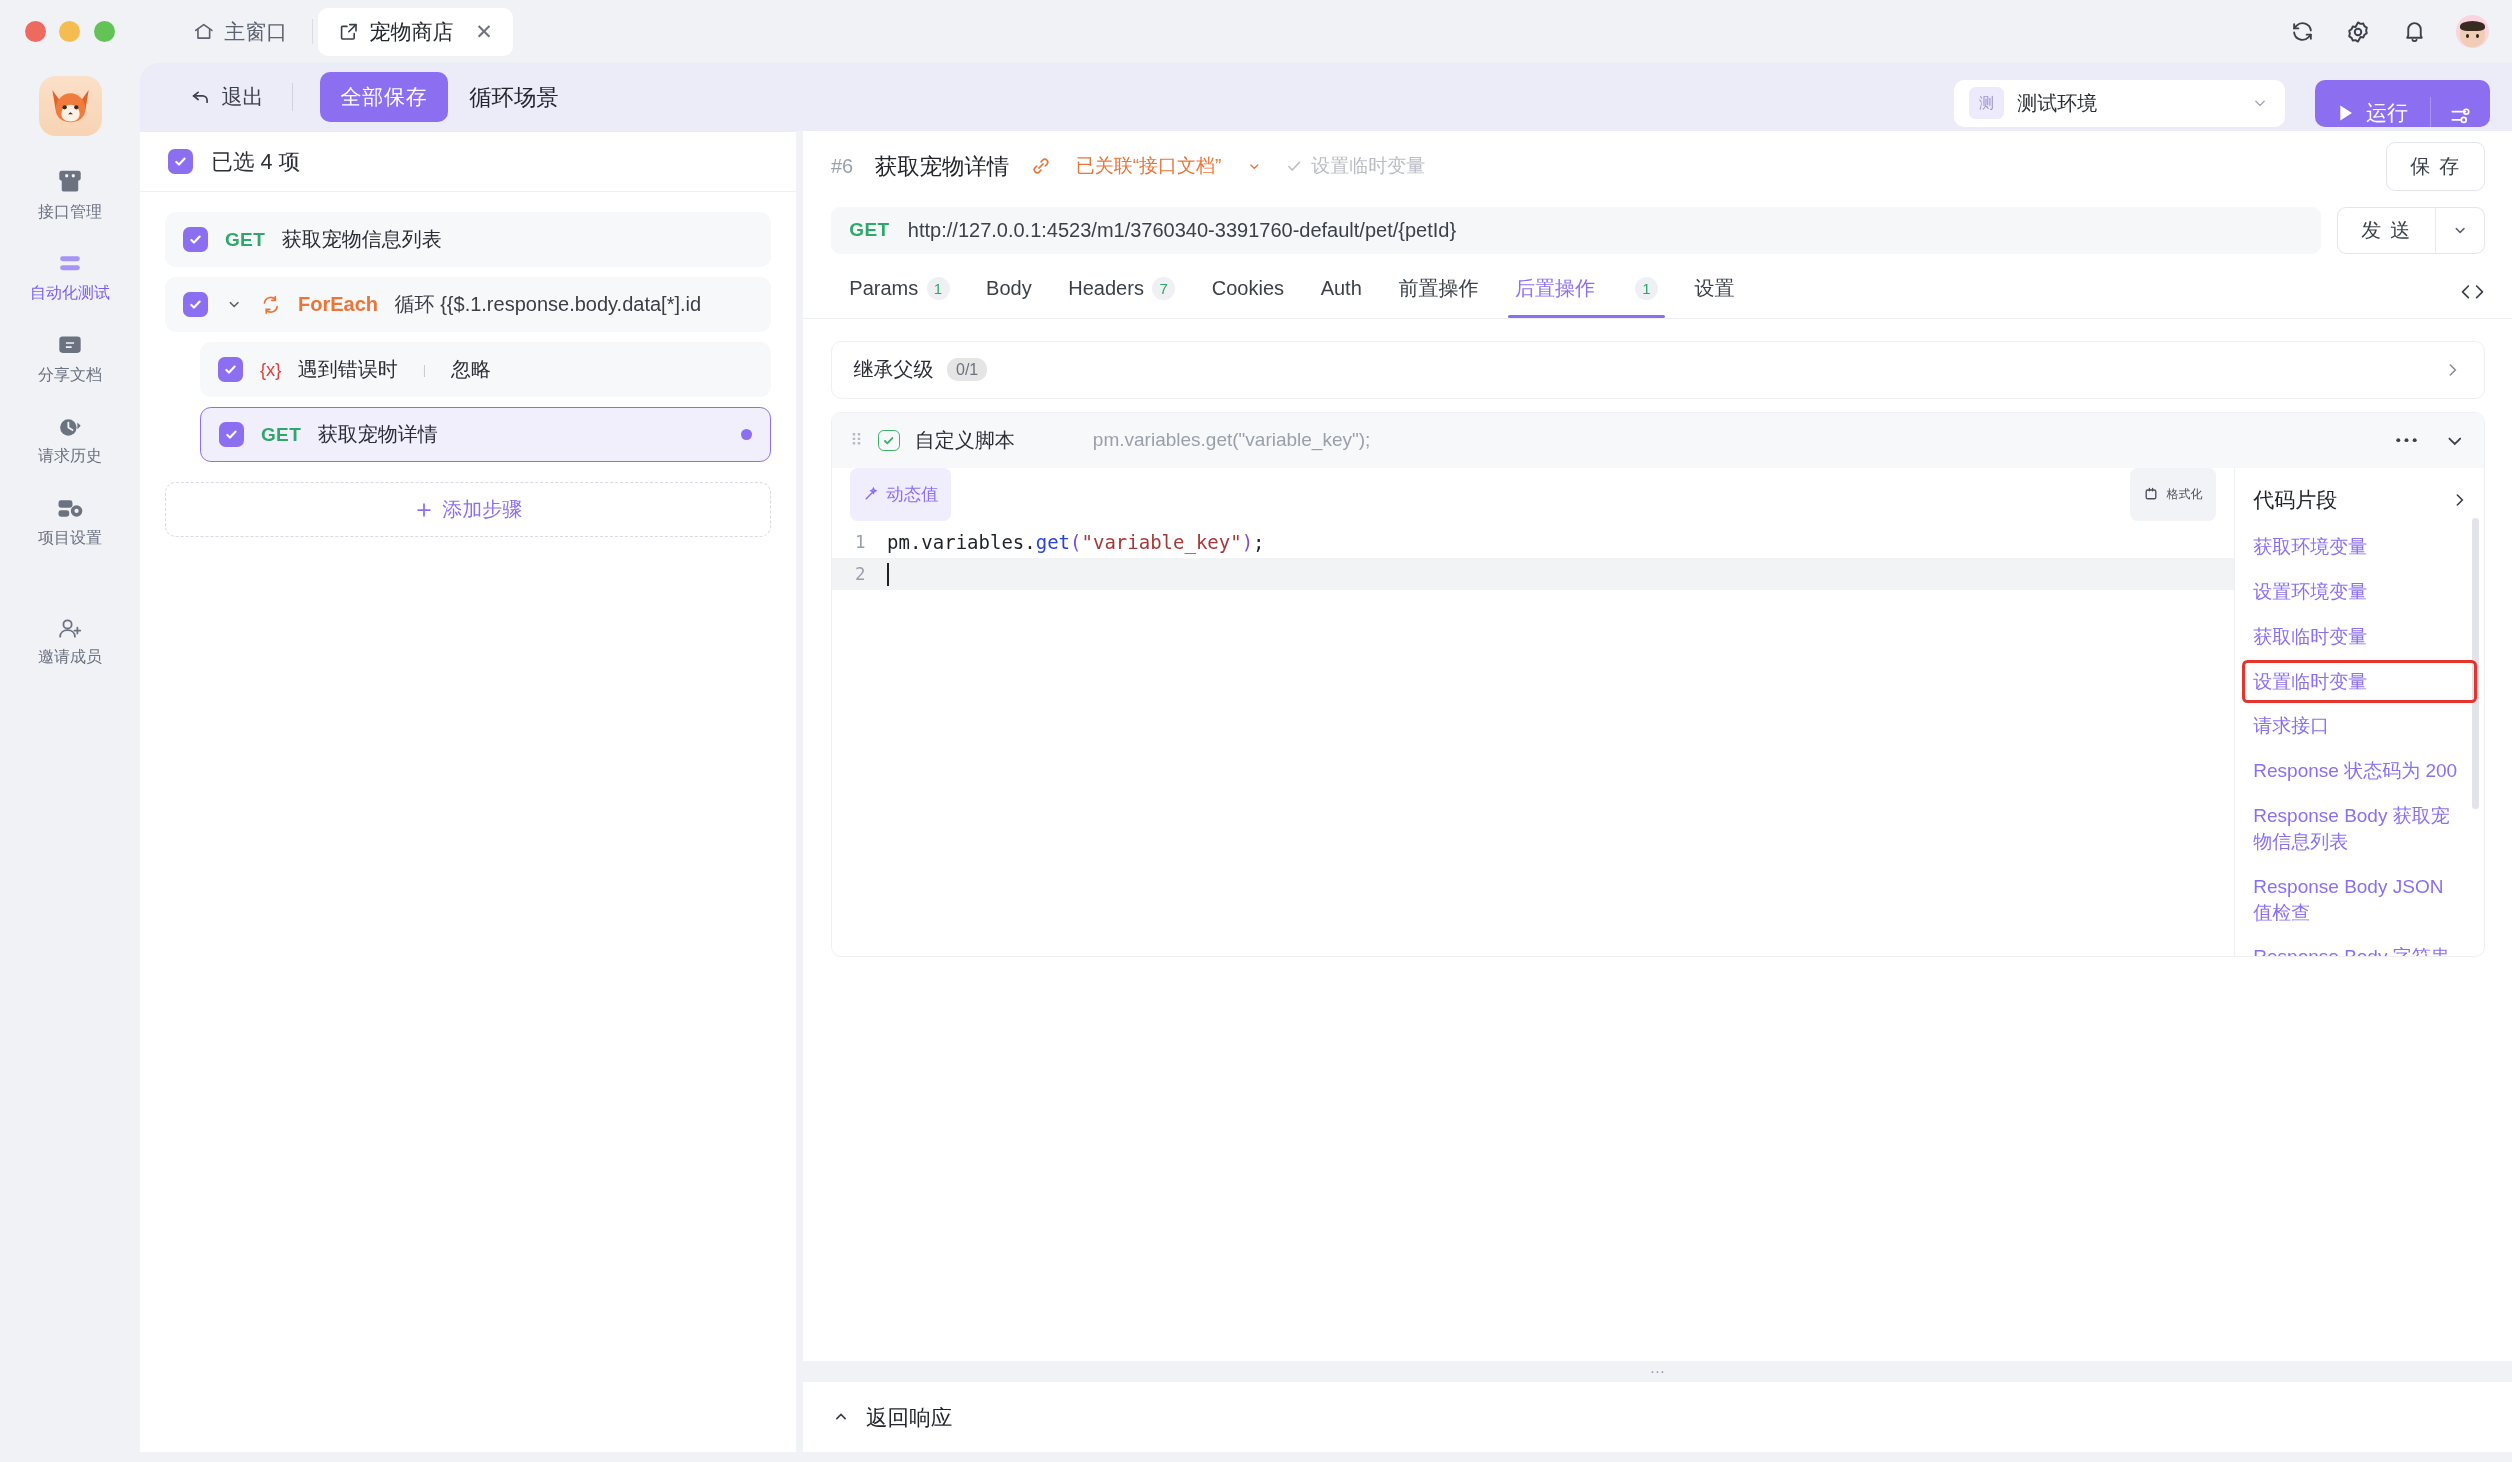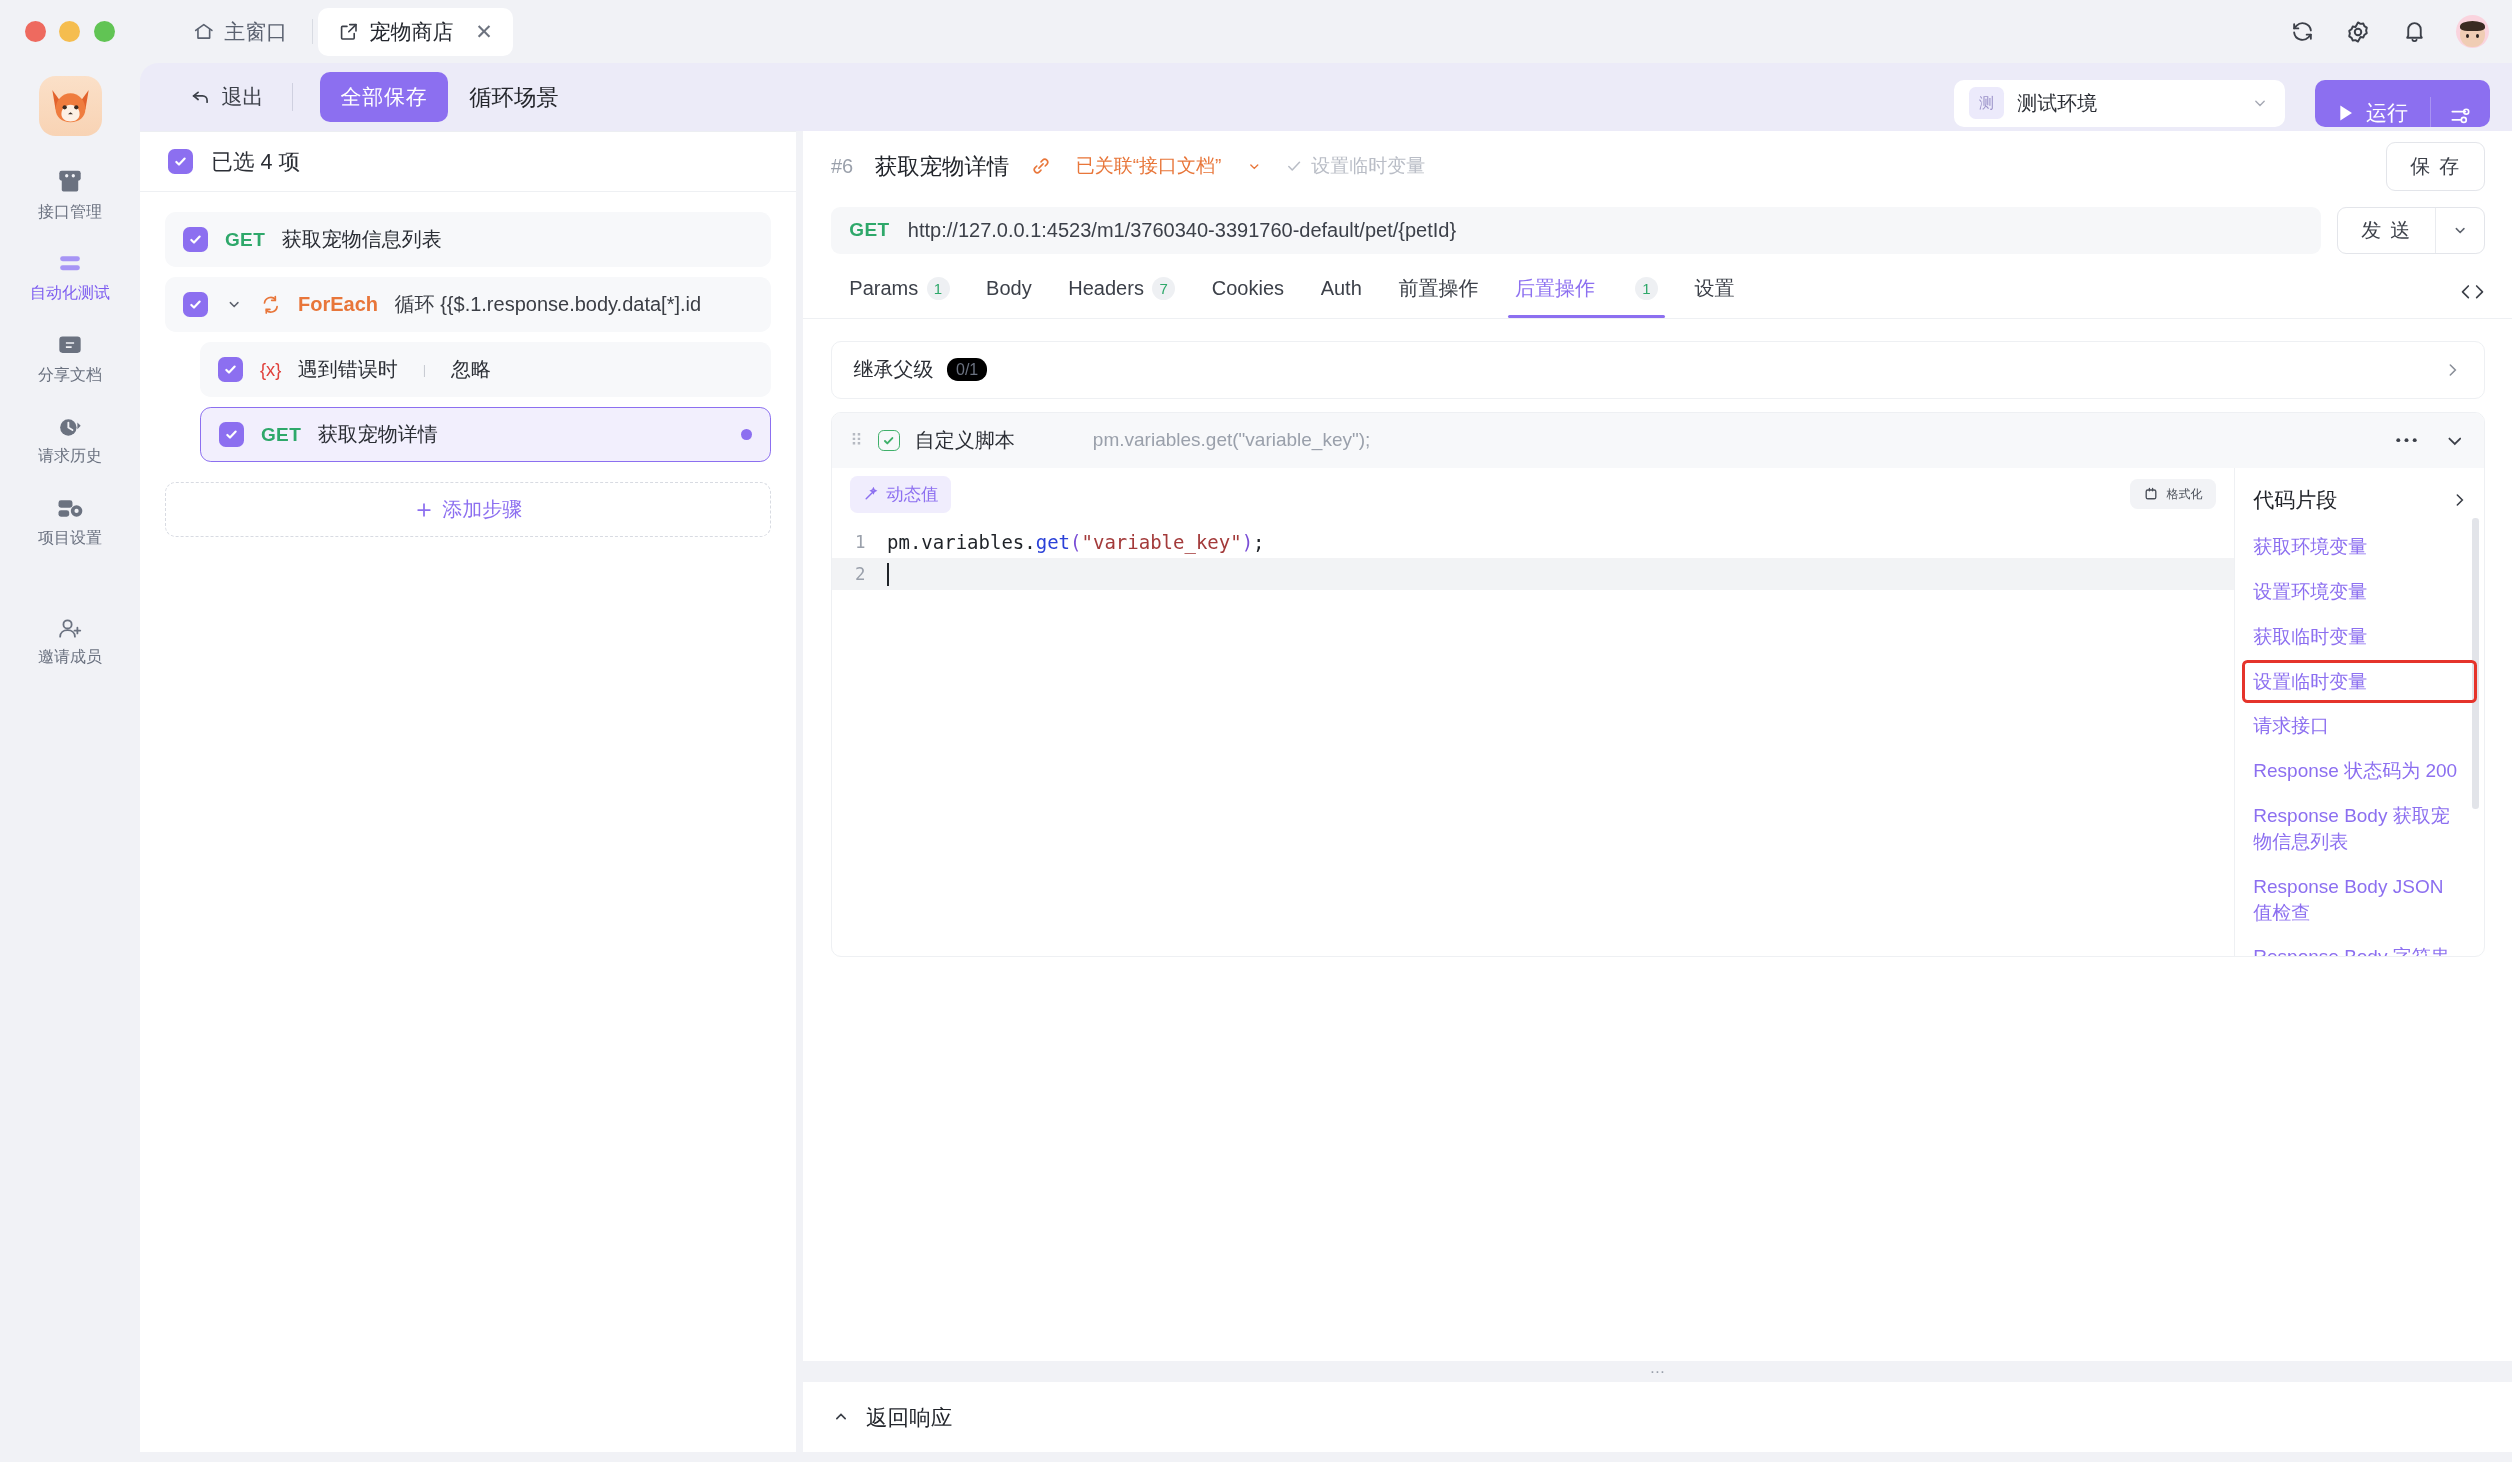--- a/index.html
+++ b/index.html
@@ -210,21 +210,21 @@
   .code-toggle { position: absolute; right: 28px; bottom: 15px; color: #3c4049; }
 
   .content { flex: 1; padding: 21.6px 28px 0 28px; overflow: hidden; position: relative; }
 
   .inherit-row {
     height: 58px; border: 0.8px solid #eef0f3; border-radius: 10px;
     display: flex; align-items: center; padding: 0 21.6px; gap: 13.3px; margin-bottom: 13.3px;
   }
   .inherit-row .ititle { font-size: 20px; color: #2b2e35; }
   .chip-gray {
-    background: #000000; color: #6b7280; font-size: 16px;
+    background: #e5e5e5; color: #6b7280; font-size: 16px;
     border-radius: 10.8px; padding: 2.5px 9.1px;
   }
   .inherit-row .chev { margin-left: auto; color: #8a8f99; font-size: 18.3px; }
 
   .script-card { border: 0.8px solid #eef0f3; border-radius: 10px; overflow: hidden; }
   .script-head {
     height: 55px; background: #f7f8fa; display: flex; align-items: center;
     padding: 0 18.3px; gap: 15px;
   }
   .drag { color: #b6bac2; letter-spacing: 0.8px; font-size: 16.6px; line-height: 11.6px; }
@@ -232,21 +232,21 @@
     width: 21.6px; height: 21.6px; border-radius: 5.8px; border: 1.7px solid #3fb06a;
     display: flex; align-items: center; justify-content: center;
   }
   .script-title { font-size: 20px; color: #2b2e35; }
   .script-preview { font-size: 19px; color: #9aa0ab; margin-left: 63px; }
   .script-actions { margin-left: auto; display: flex; align-items: center; gap: 26.6px; color: #3c4049; }
 
   .editor-wrap { display: flex; height: 488px; }
   .editor-col { flex: 1; position: relative; border-right: 0.8px solid #eef0f3; }
   .editor-toolbar {
-    height: 53px; display: flex; align-items: center; padding: 0 18.3px;
+    height: 53px; display: flex; padding: 0 18.3px;
   }
   .dyn-chip {
     background: #f0edfd; color: #8c6ff0; font-size: 17.4px; border-radius: 7.5px;
     padding: 6.6px 12.5px; display: flex; align-items: center; gap: 7.5px;
   }
   .fmt-btn {
     margin-left: auto; background: #f2f3f6; color: #4b505a; font-size: 12px;
     border-radius: 7.5px; padding: 6.6px 13.3px; display: flex; align-items: center; gap: 7.5px;
   }
   .code-area {

